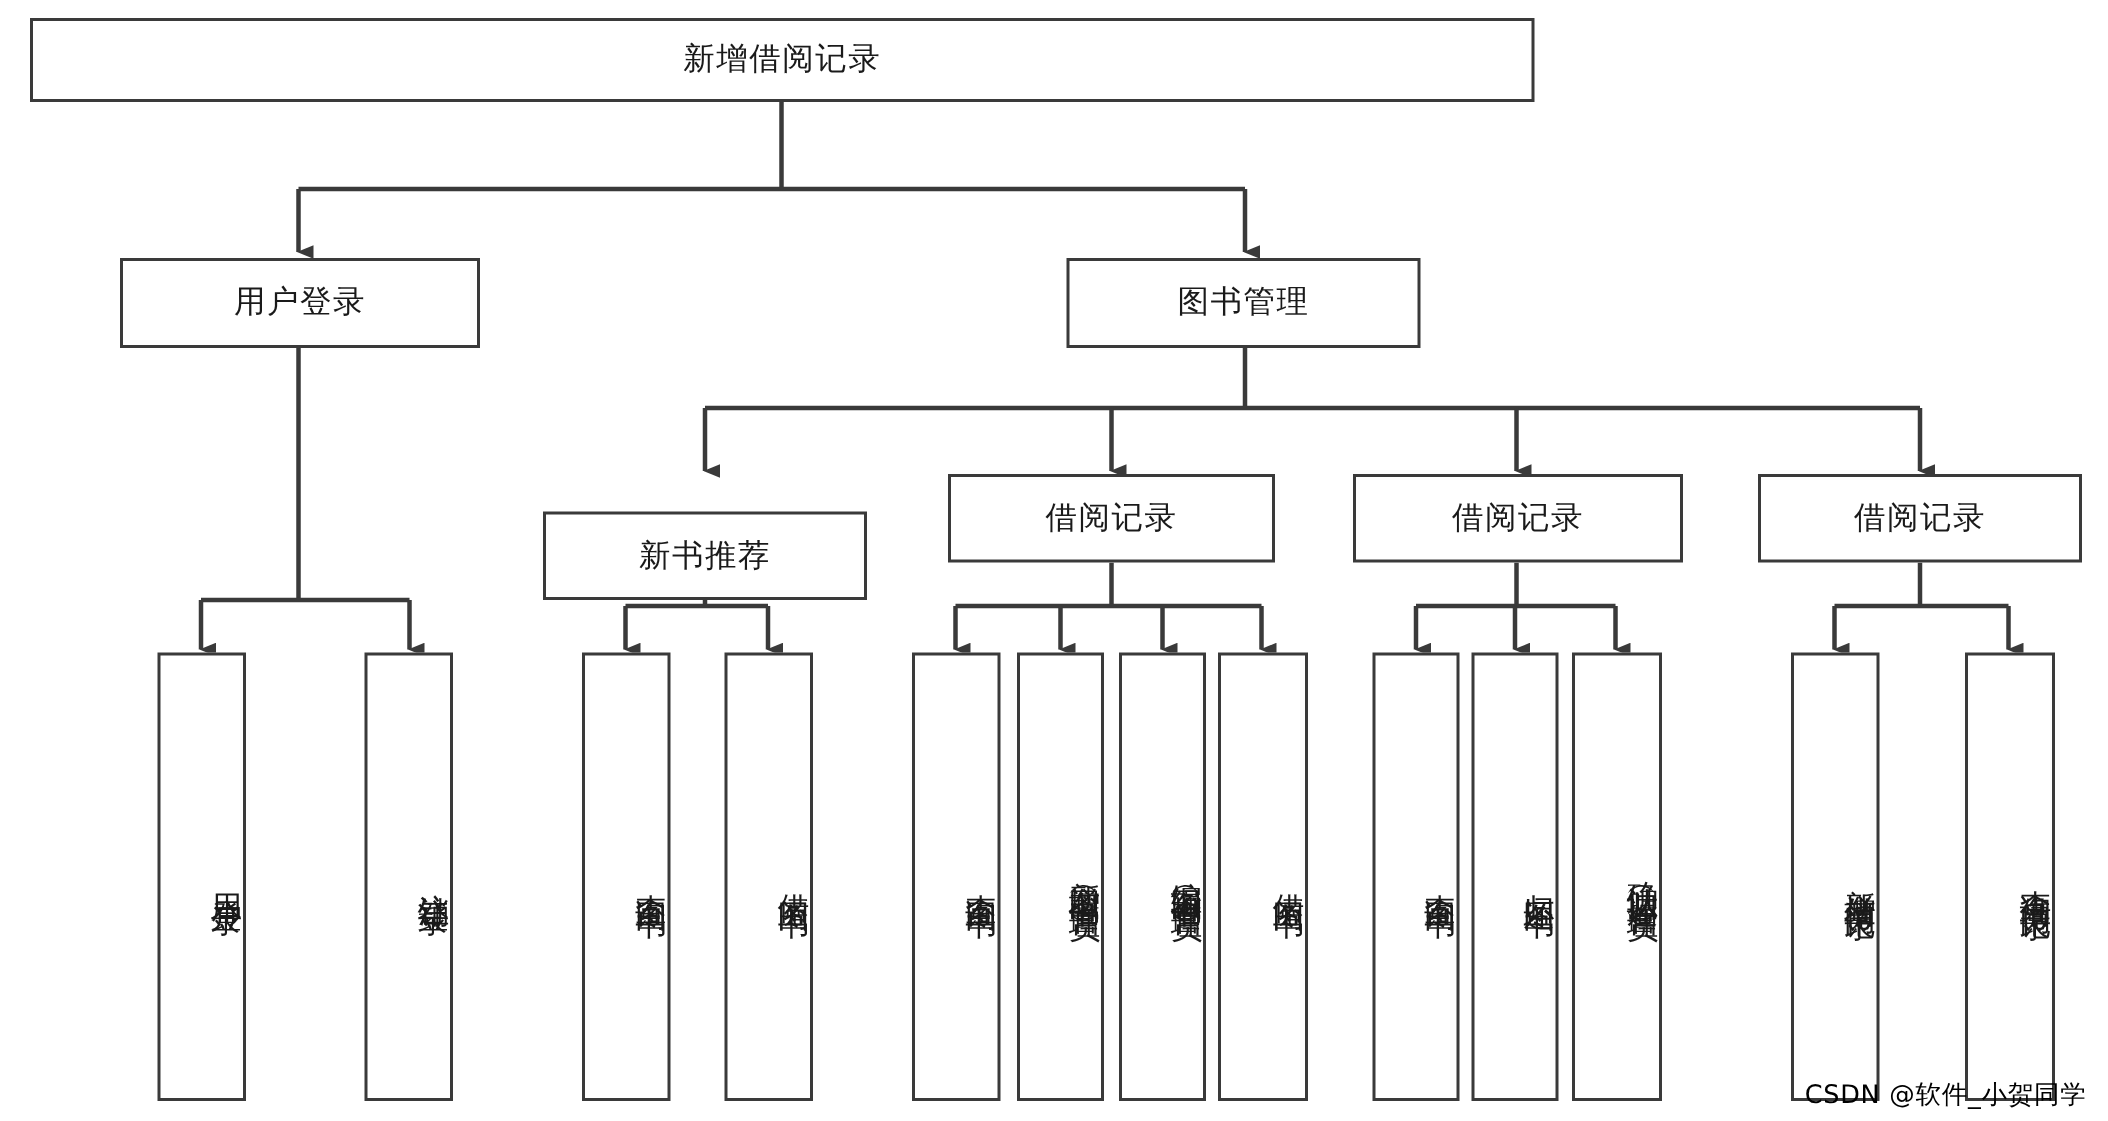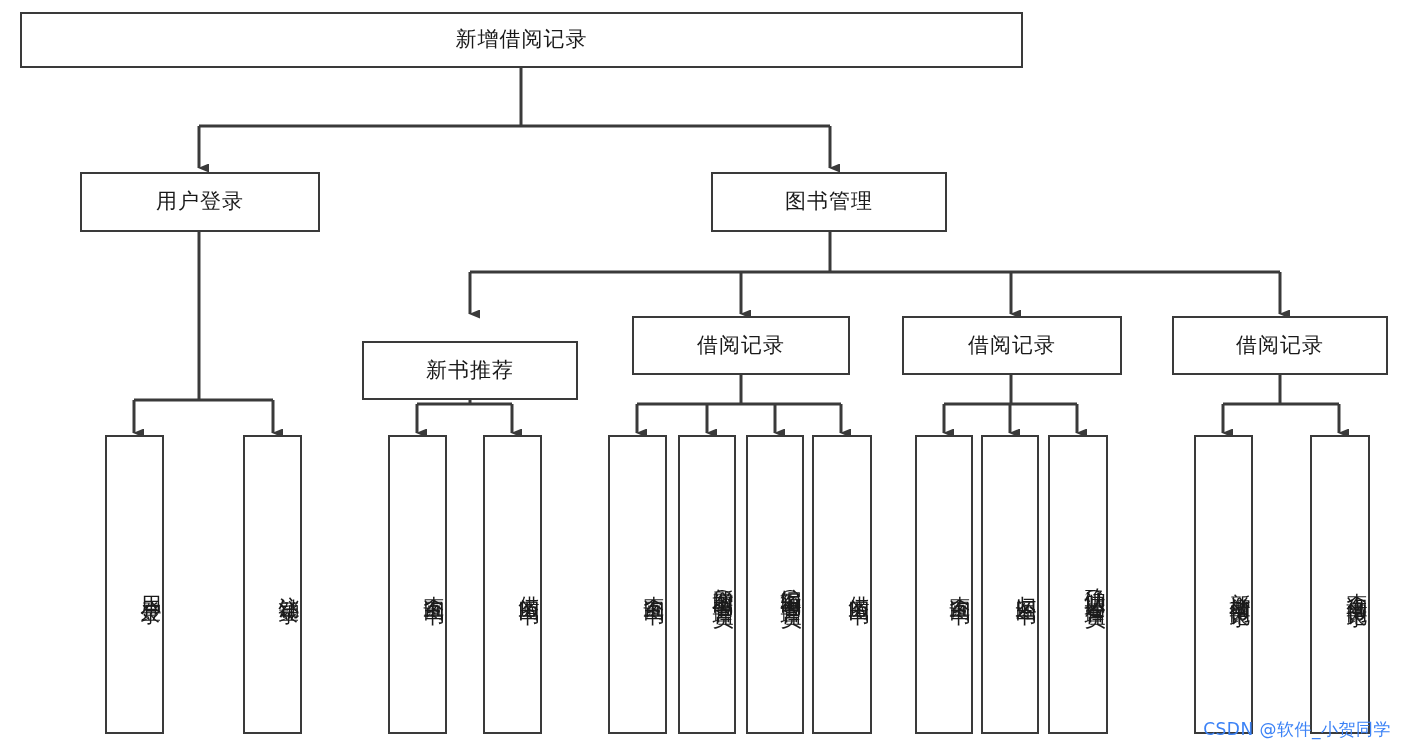--- a/index.html
+++ b/index.html
@@ -57,21 +57,21 @@
     white-space: nowrap;
   }
   .node-box.vertical .node-label {
     white-space: normal;
   }
   .watermark {
     position: absolute;
     right: 14px;
     bottom: 6px;
     font-size: 17px;
-    color: #3b82f6;
+    color: #000000;
     letter-spacing: 0.5px;
     white-space: nowrap;
     user-select: none;
   }
 </style>
 </head>
 <body>
 
 <div id="diagram-root">
 

